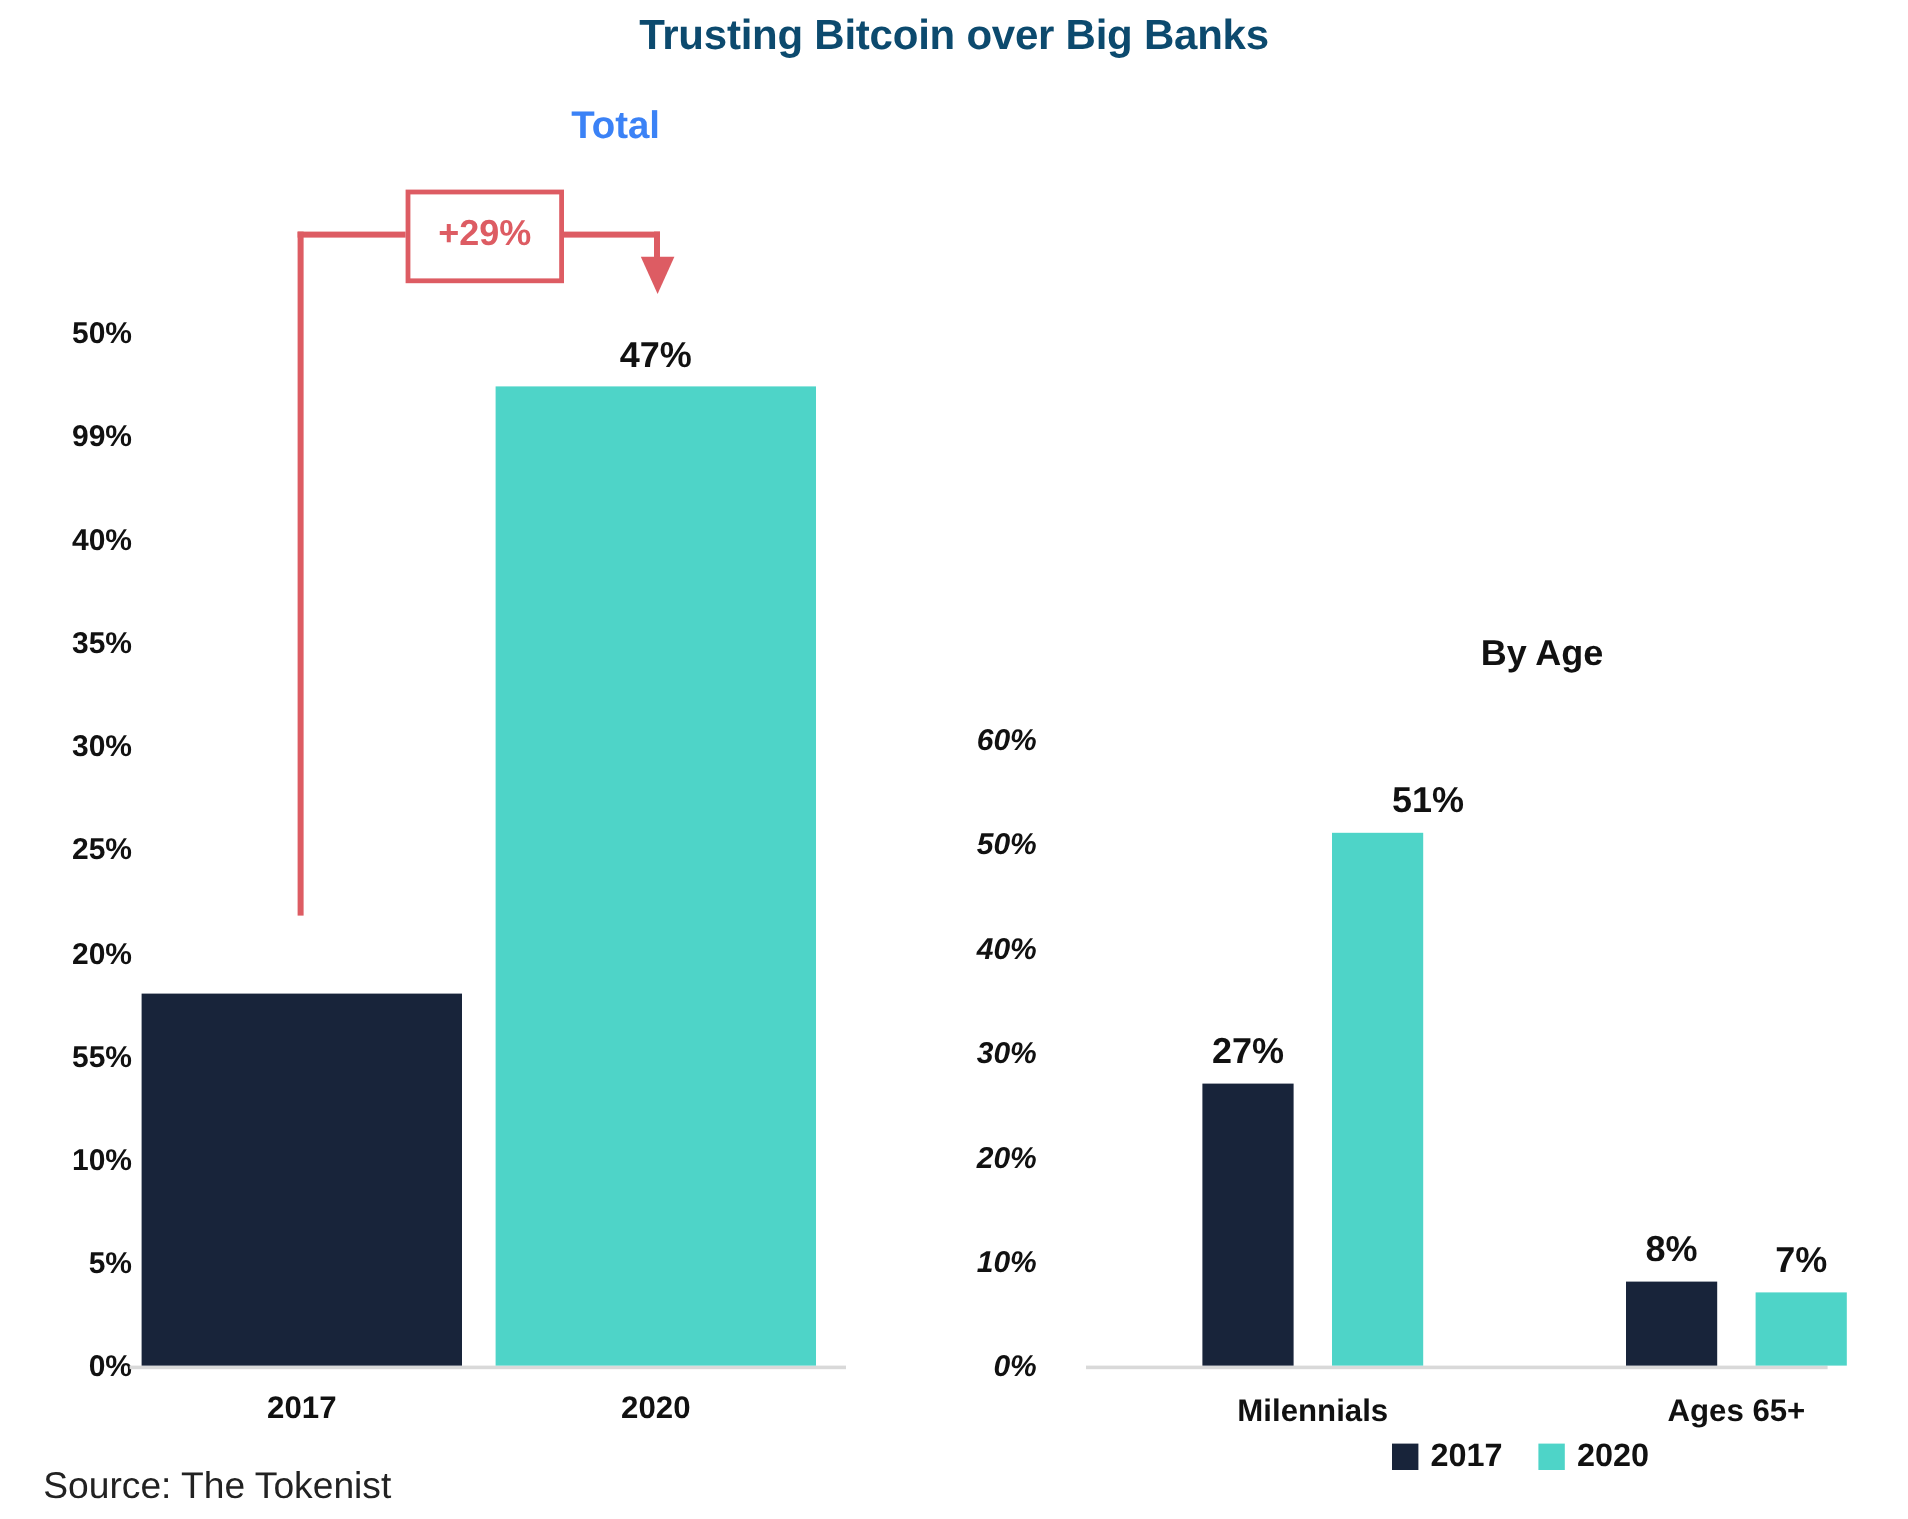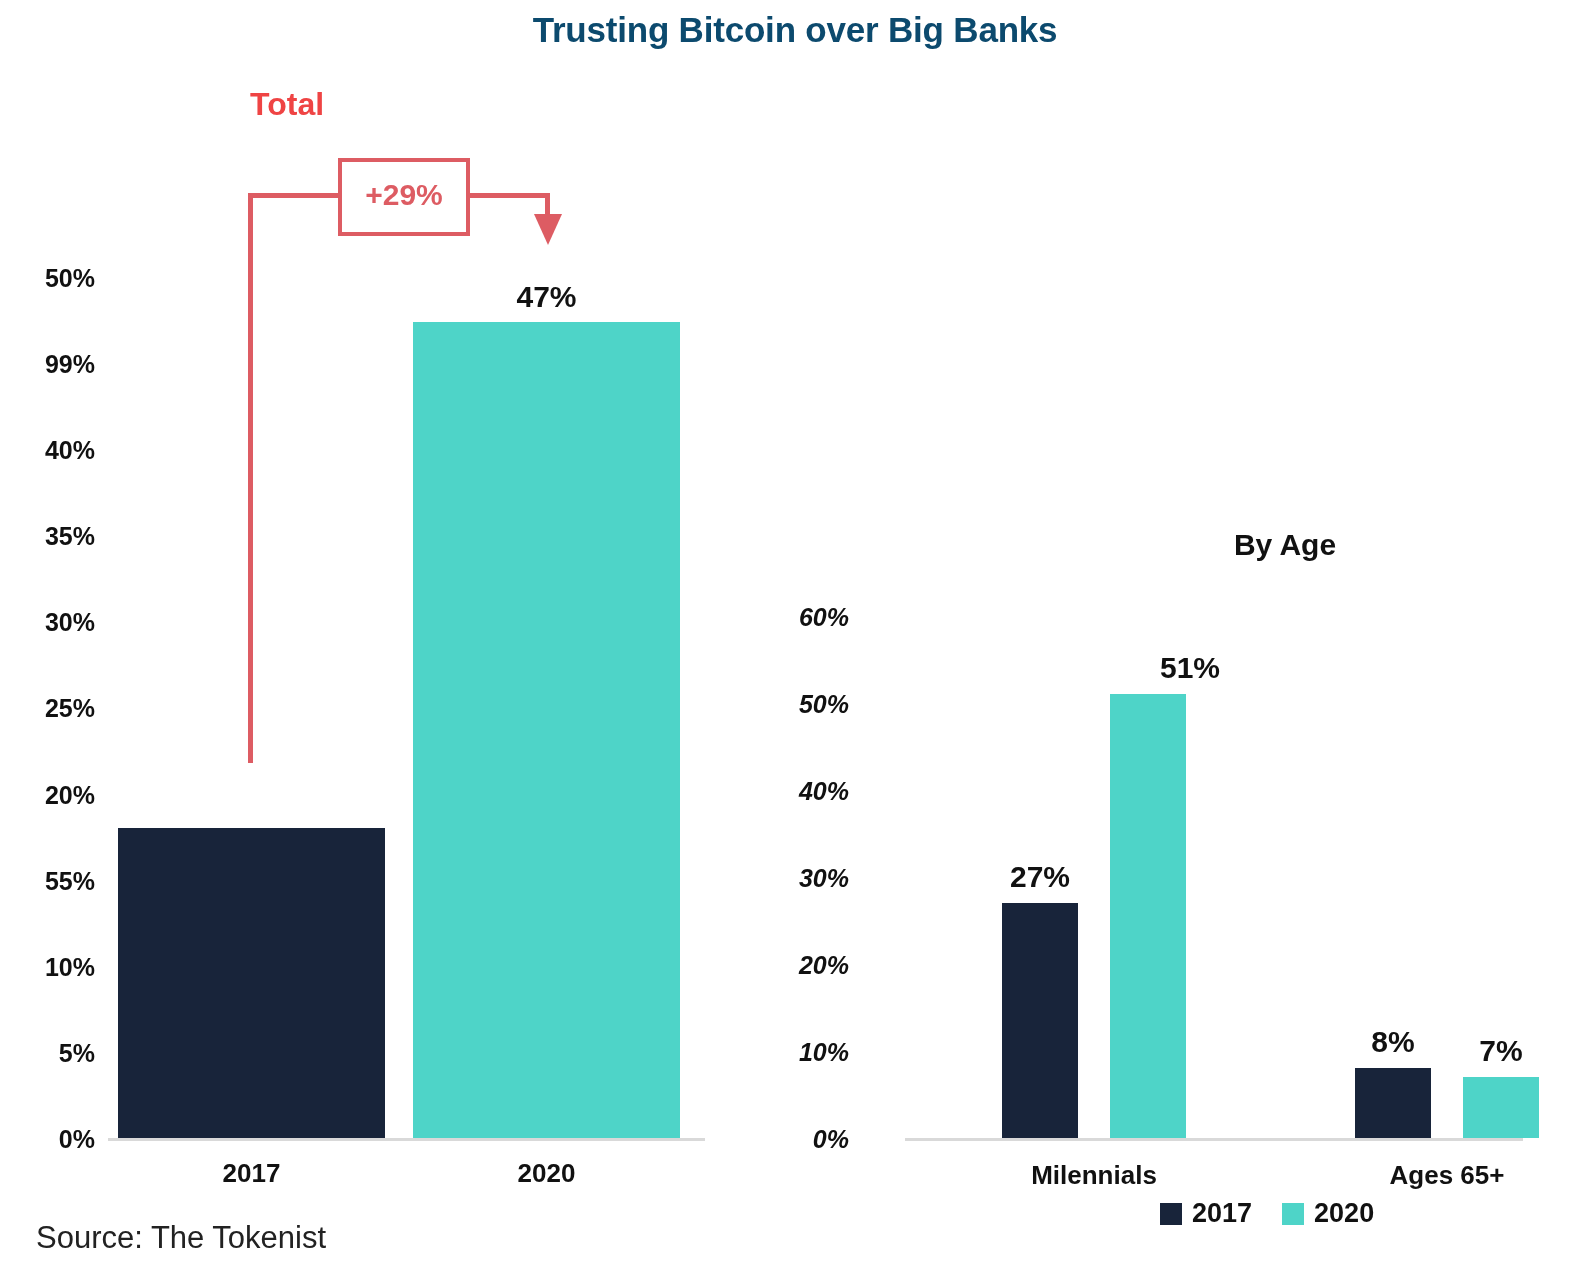--- a/index.html
+++ b/index.html
@@ -26,41 +26,42 @@
     width: 1590px;
     text-align: center;
     font-size: 35px;
     font-weight: bold;
     color: #0c4a6e;
     letter-spacing: -0.2px;
   }
   #panel-title-total {
     left: 250px; top: 86px;
     width: 300px;
-    text-align: left;
+    text-align: right;
     font-size: 32px;
     font-weight: bold;
-    color: #ef4444;
+    color: #3b82f6;
   }
   #panel-title-byage {
     left: 1120px; top: 528px;
     width: 330px;
     text-align: center;
     font-size: 30px;
     font-weight: bold;
     color: #111111;
   }
 
   
   .tick-label {
     font-size: 25px;
     font-weight: bold;
     color: #111111;
     text-align: right;
     white-space: nowrap;
+    padding-left: 15px;
   }
   .tick-label-left {
     left: 0px;
     width: 95px;
   }
   .tick-label-right {
     left: 744px;
     width: 105px;
     font-style: italic;
   }

